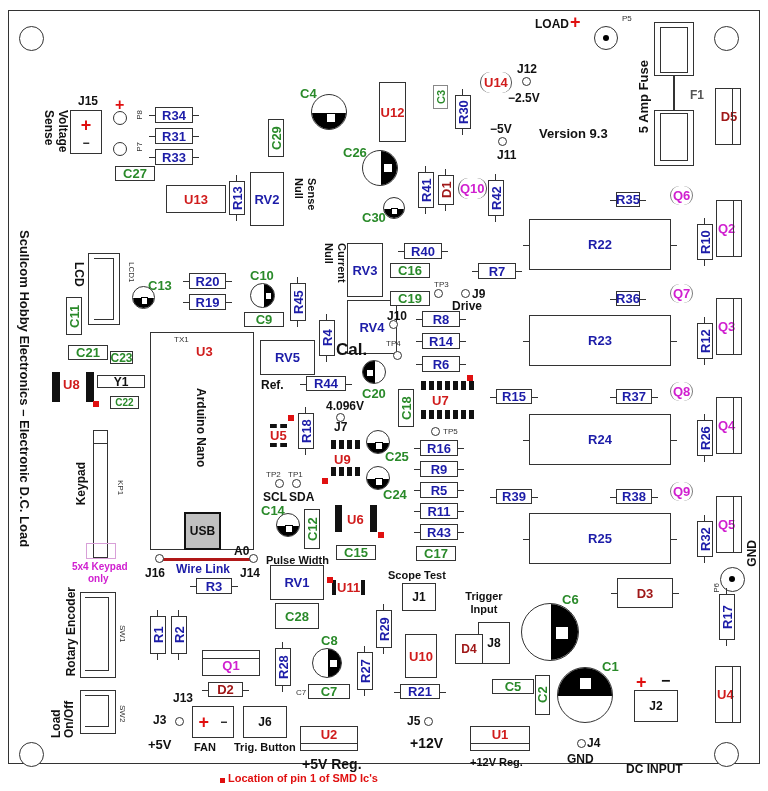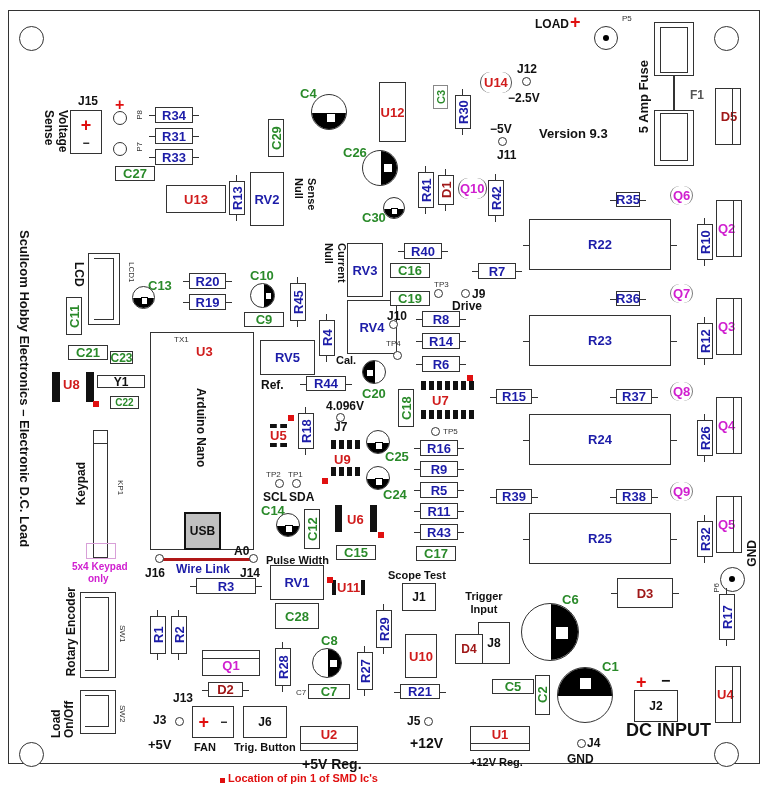--- a/index.html
+++ b/index.html
@@ -148,21 +148,21 @@
 <div class="box c" style="left:244px;top:312px;width:40px;height:15px">C9</div>
 <div class="box r vert lead-v" style="left:290px;top:283px;width:16px;height:38px">R45</div>
 <div class="box r vert lead-v" style="left:319px;top:320px;width:16px;height:36px">R4</div>
 
 <div class="a k vert2" style="left:322px;top:243px;font-size:11px;height:50px;width:26px;line-height:13px">Current Null</div>
 <div class="box r" style="left:347px;top:243px;width:36px;height:54px">RV3</div>
 <div class="box r" style="left:347px;top:300px;width:50px;height:54px">RV4</div>
 <div class="box r" style="left:260px;top:340px;width:55px;height:35px">RV5</div>
 <div class="a k" style="left:261px;top:378px">Ref.</div>
 <div class="box r lead-h" style="left:306px;top:376px;width:40px;height:15px">R44</div>
-<div class="a k" style="left:336px;top:354px;font-size:11px">Cal.</div>
+<div class="a k" style="left:336px;top:340px;font-size:17px">Cal.</div>
 <div class="cap" style="left:362px;top:360px;width:24px;height:24px">
     <div class="half" style="left:0;top:0;width:12px;height:24px"></div>
     <div class="sq" style="left:3px;top:8px;width:8px;height:8px"></div>
   </div>
 <div class="a c" style="left:362px;top:386px">C20</div>
 
 <div class="box r lead-h" style="left:404px;top:243px;width:38px;height:16px">R40</div>
 <div class="box c" style="left:390px;top:263px;width:40px;height:15px">C16</div>
 <div class="box c" style="left:390px;top:291px;width:40px;height:15px">C19</div>
 <div class="box r lead-h" style="left:478px;top:263px;width:38px;height:16px">R7</div>
@@ -211,21 +211,21 @@
 <div class="box" style="left:184px;top:512px;width:37px;height:38px;background:#c0c0c0;border:2.5px solid #111">
     <span class="k">USB</span>
   </div>
 <div class="a" style="left:160px;top:558px;width:94px;height:3px;background:#b01818"></div>
 <div class="tp" style="left:155px;top:554px"></div>
 <div class="tp" style="left:249px;top:554px"></div>
 <div class="a k" style="left:234px;top:544px">A0</div>
 <div class="a k" style="left:145px;top:566px">J16</div>
 <div class="a" style="left:176px;top:562px;color:#1c1ca8;font-size:12px">Wire Link</div>
 <div class="a k" style="left:240px;top:566px">J14</div>
-<div class="box r lead-h" style="left:196px;top:578px;width:60px;height:16px">R3</div>
+<div class="box r lead-h" style="left:196px;top:578px;width:36px;height:16px">R3</div>
 
 <div class="box c" style="left:68px;top:345px;width:40px;height:15px">C21</div>
 <div class="box c" style="left:110px;top:351px;width:23px;height:13px;font-size:12px">C23</div>
 <div class="box k" style="left:97px;top:375px;width:48px;height:13px">Y1</div>
 <div class="box c" style="left:110px;top:396px;width:29px;height:13px;font-size:10px">C22</div>
 <div class="a u" style="left:63px;top:377px">U8</div>
 <div class="a" style="left:52px;top:372px;width:42px;height:30px;border-left:8px dashed #111;border-right:8px dashed #111"></div>
 <div class="pin1" style="left:93px;top:401px"></div>
 
 <div class="box" style="left:93px;top:430px;width:15px;height:128px;align-items:flex-start">
@@ -418,21 +418,21 @@
 
 <div class="box u" style="left:470px;top:726px;width:60px;height:25px;align-items:flex-start">
     <span>U1</span>
     <div style="position:absolute;left:0;bottom:6px;width:100%;border-top:1.5px solid #333"></div>
   </div>
 <div class="a k" style="left:470px;top:756px;font-size:11px">+12V Reg.</div>
 
 <div class="a" style="left:636px;top:672px;color:#e01010;font-size:18px">+</div>
 <div class="a k" style="left:661px;top:672px;font-size:16px">−</div>
 <div class="box k" style="left:634px;top:690px;width:44px;height:32px">J2</div>
-<div class="a k" style="left:626px;top:720px;font-size:18px">DC  INPUT</div>
+<div class="a k" style="left:626px;top:762px;font-size:12px">DC  INPUT</div>
 
 <div class="box u" style="left:715px;top:666px;width:26px;height:57px;justify-content:flex-start;padding-left:1px">
     <span>U4</span>
     <div style="position:absolute;right:0;top:0;width:8px;height:100%;border-left:1.5px solid #333"></div>
   </div>
 
 <div class="pin1" style="left:220px;top:778px;width:5px;height:5px"></div>
 <div class="a" style="left:228px;top:772px;color:#e01010;font-size:11px">Location of pin 1 of SMD Ic's</div>
 
 </body></html>

